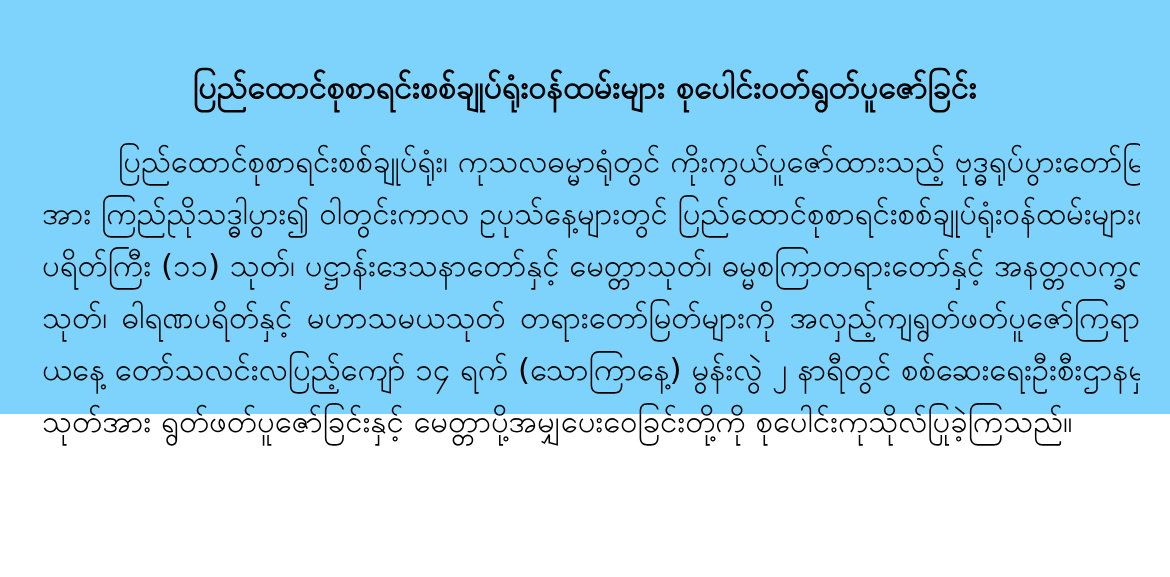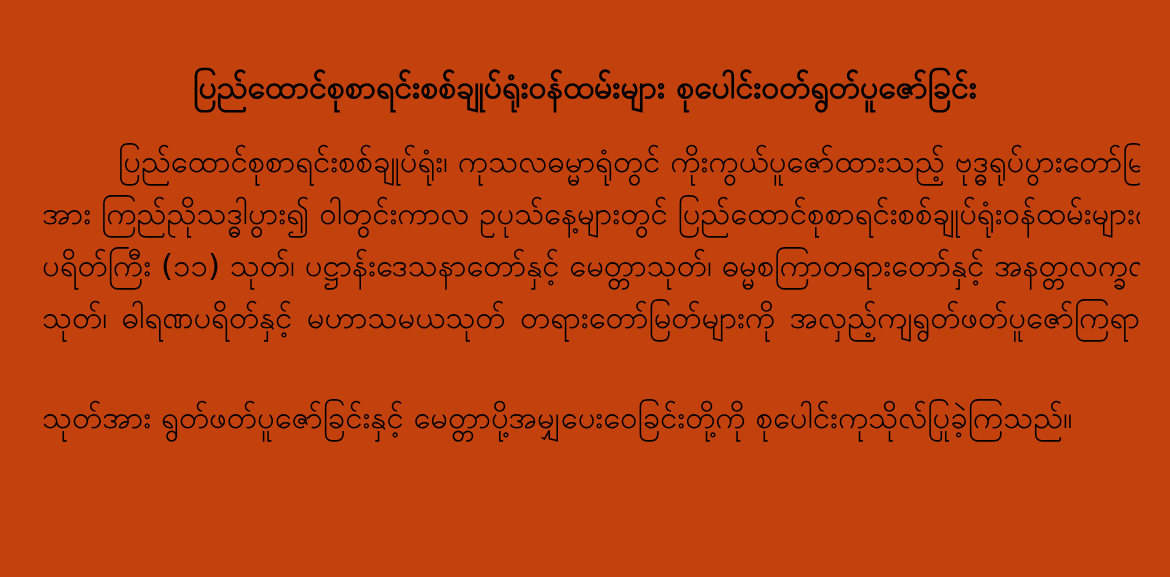--- a/index.html
+++ b/index.html
@@ -9,22 +9,22 @@
   }
   body {
     width: 1170px;
     height: 577px;
     overflow: hidden;
     font-family: "DejaVu Sans", "Liberation Sans", sans-serif;
     color: #000000;
   }
   .page {
     width: 1170px;
-    height: 577px;
-    background: #c2410c;
+    height: 414px;
+    background: #7dd3fc;
     box-sizing: border-box;
   }
   .page-title {
     margin: 0;
     padding-top: 66px;
     text-align: center;
     font-size: 32px;
     font-weight: 700;
     line-height: 1.35;
     letter-spacing: 0px;
@@ -44,31 +44,31 @@
     text-align: justify;
     text-align-last: justify; 
     overflow: hidden;
   }
   .paragraph-line.first {
     text-indent: 76px;        
   }
   .paragraph-line.last {
     text-align: left;
     text-align-last: left;    
-    margin-top: 48px;
   }
 </style>
 </head>
 <body>
 
 <div class="page">
 
   <h1 class="page-title">ပြည်ထောင်စုစာရင်းစစ်ချုပ်ရုံးဝန်ထမ်းများ စုပေါင်းဝတ်ရွတ်ပူဇော်ခြင်း</h1>
 
   <div class="body-paragraph">
     <span class="paragraph-line first">ပြည်ထောင်စုစာရင်းစစ်ချုပ်ရုံး၊ ကုသလဓမ္မာရုံတွင် ကိုးကွယ်ပူဇော်ထားသည့် ဗုဒ္ဓရုပ်ပွားတော်မြတ်</span>
     <span class="paragraph-line">အား ကြည်ညိုသဒ္ဓါပွား၍ ဝါတွင်းကာလ ဥပုသ်နေ့များတွင် ပြည်ထောင်စုစာရင်းစစ်ချုပ်ရုံးဝန်ထမ်းများက</span>
     <span class="paragraph-line">ပရိတ်ကြီး (၁၁) သုတ်၊ ပဋ္ဌာန်းဒေသနာတော်နှင့် မေတ္တာသုတ်၊ ဓမ္မစကြာတရားတော်နှင့် အနတ္တလက္ခဏ</span>
     <span class="paragraph-line">သုတ်၊ ဓါရဏပရိတ်နှင့် မဟာသမယသုတ် တရားတော်မြတ်များကို အလှည့်ကျရွတ်ဖတ်ပူဇော်ကြရာ</span>
+    <span class="paragraph-line">ယနေ့ တော်သလင်းလပြည့်ကျော် ၁၄ ရက် (သောကြာနေ့) မွန်းလွဲ ၂ နာရီတွင် စစ်ဆေးရေးဦးစီးဌာနမှ</span>
     <span class="paragraph-line last">သုတ်အား ရွတ်ဖတ်ပူဇော်ခြင်းနှင့် မေတ္တာပို့အမျှပေးဝေခြင်းတို့ကို စုပေါင်းကုသိုလ်ပြုခဲ့ကြသည်။</span>
   </div>
 
 </div>
 
 </body></html>

